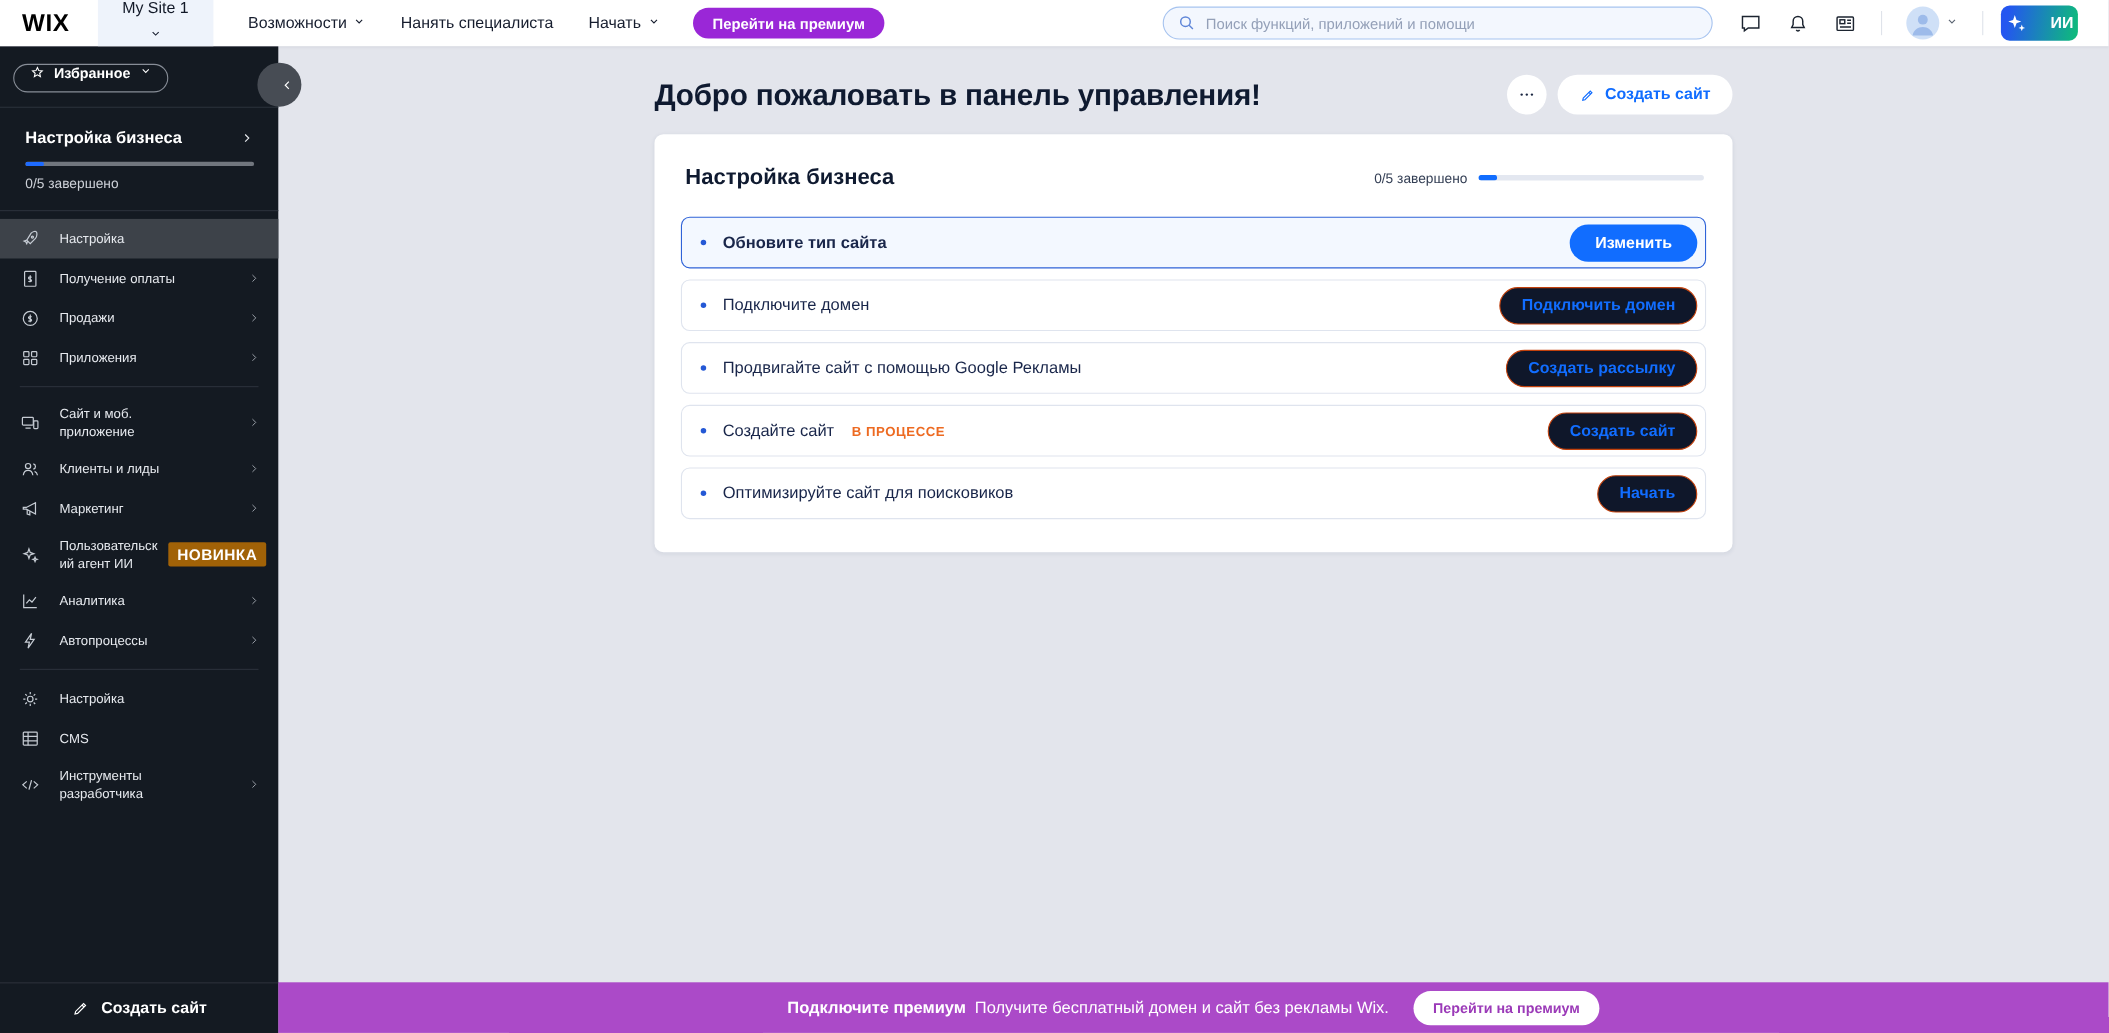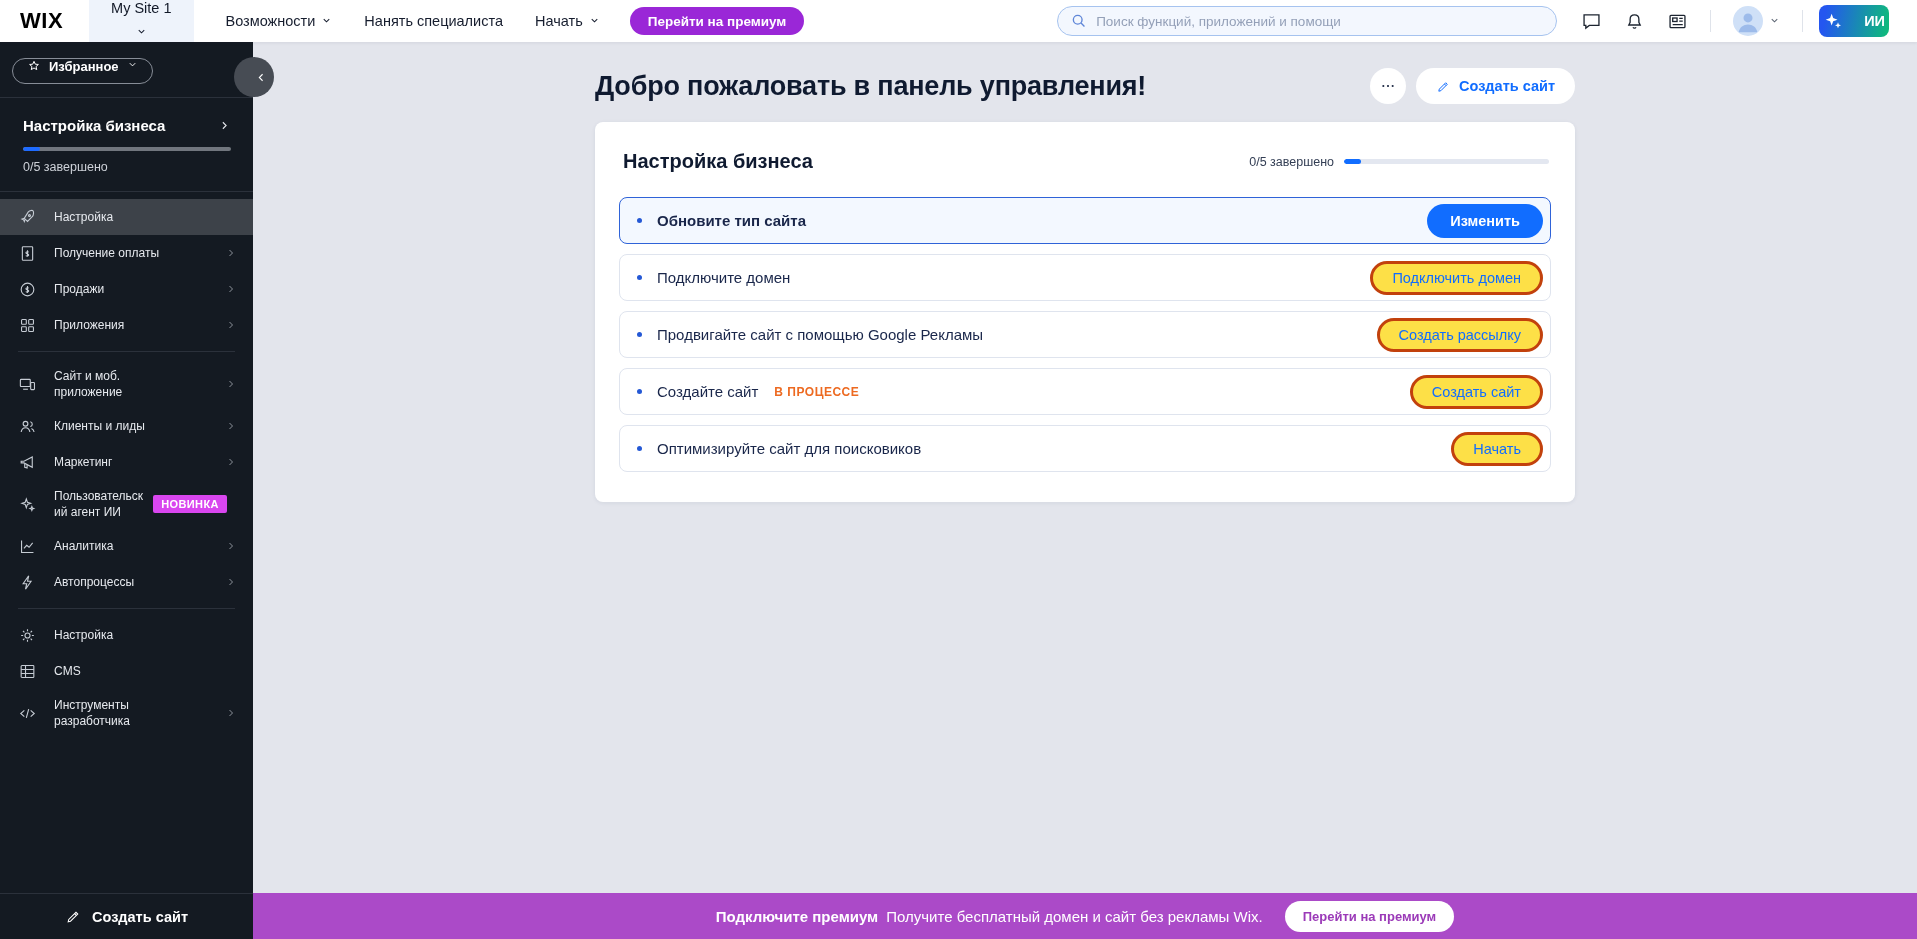--- a/index.html
+++ b/index.html
@@ -52,21 +52,21 @@
   .setup-caption { margin-top:9px; font-size:12.5px; color:#cdd1d8; }
   .menu { margin-top:7px; }
   .side-item { display:flex; align-items:center; min-height:36px; padding:0 16px 0 18px;
                cursor:pointer; position:relative; }
   .side-item.tall { min-height:48px; }
   .side-item.active { background:#3d4249; }
   .s-icon { width:20px; display:flex; color:#c6ccd4; flex-shrink:0; }
   .s-label { margin-left:16px; font-size:12px; color:#e6e9ee; line-height:1.35; }
   .s-chevron { margin-left:auto; display:flex; color:#9aa0a8; }
   .menu-divider { height:1px; background:#2b313b; margin:8px 18px; }
-  .new-badge { margin-left:10px; background:#d946ef; color:#fff; font-size:11px; font-weight:700;
+  .new-badge { margin-left:10px; background:#a16207; color:#fff; font-size:14px; font-weight:700;
                letter-spacing:.4px; padding:3px 8px; border-radius:2px; white-space:nowrap; }
   .side-bottom { position:absolute; bottom:0; left:0; width:100%; height:46px; border-top:1px solid #2b313b;
                  display:flex; align-items:center; justify-content:center; gap:10px; cursor:pointer;
                  font-size:14.5px; font-weight:700; color:#fff; background:#141a22; }
 
   
   .main { position:absolute; left:253px; top:42px; right:0; bottom:46px; overflow:hidden; }
   .main-col { width:980px; margin:0 auto; padding-top:26px; }
   .main-head { display:flex; align-items:center; justify-content:space-between; }
   .page-title { font-size:27px; font-weight:800; color:#0f1a30; letter-spacing:-.2px; }
@@ -88,21 +88,21 @@
   .task-row { display:flex; align-items:center; height:47px; border:1px solid #dfe4ee; border-radius:8px;
               background:#fff; padding:0 7px 0 0; }
   .task-row.selected { background:#f3f8ff; border:1.5px solid #2f63d8; }
   .bullet { width:5px; height:5px; border-radius:50%; background:#2458d5; margin:0 15px 0 17px; flex-shrink:0; }
   .task-label { font-size:15px; color:#19264a; }
   .task-row.selected .task-label { font-weight:700; }
   .task-status { margin-left:16px; font-size:12px; font-weight:700; letter-spacing:.5px; color:#ed6a21; }
   .task-btn { margin-left:auto; height:34px; border-radius:17px; padding:0 19px; font-size:14.5px;
               cursor:pointer; white-space:nowrap; font-family:"Liberation Sans",sans-serif; }
   .task-btn.primary { background:#116dff; color:#fff; border:none; font-weight:600; padding:0 23px; }
-  .task-btn.outline { background:#fde047; color:#116dff; border:3px solid #c2410c; font-weight:400; }
+  .task-btn.outline { background:#0f172a; color:#116dff; border:1px solid #c2410c; font-weight:700; }
 
   
   .banner { position:absolute; left:253px; right:0; bottom:0; height:46px; background:#ab4ac8;
             display:flex; align-items:center; justify-content:center; gap:8px; z-index:20; }
   .banner-bold { color:#fff; font-size:15px; font-weight:700; }
   .banner-text { color:#fff; font-size:15px; }
   .banner-btn { margin-left:14px; background:#fff; color:#9b3ab8; border:none; border-radius:16px;
                 height:31px; padding:0 18px; font-size:13px; font-weight:600; cursor:pointer; }
 </style>
 </head>

